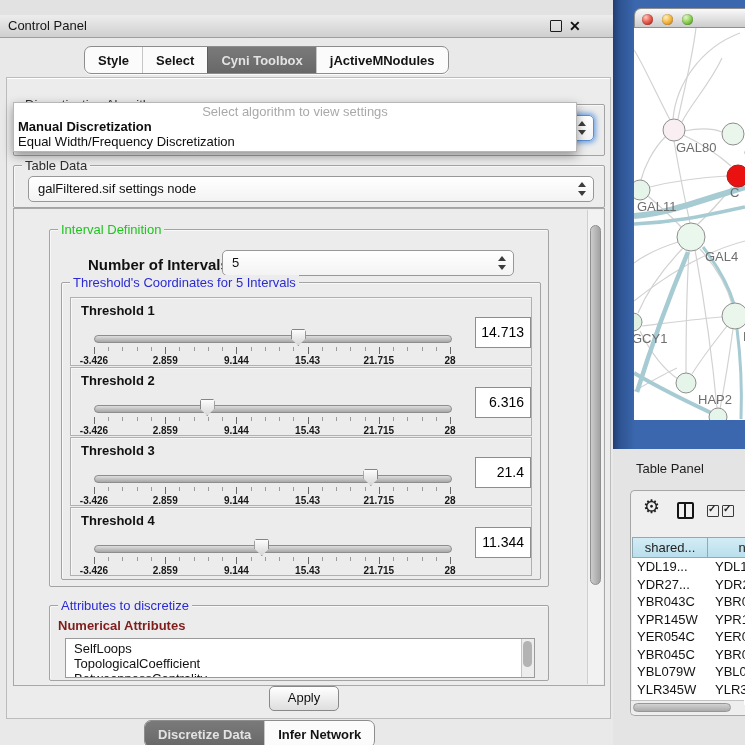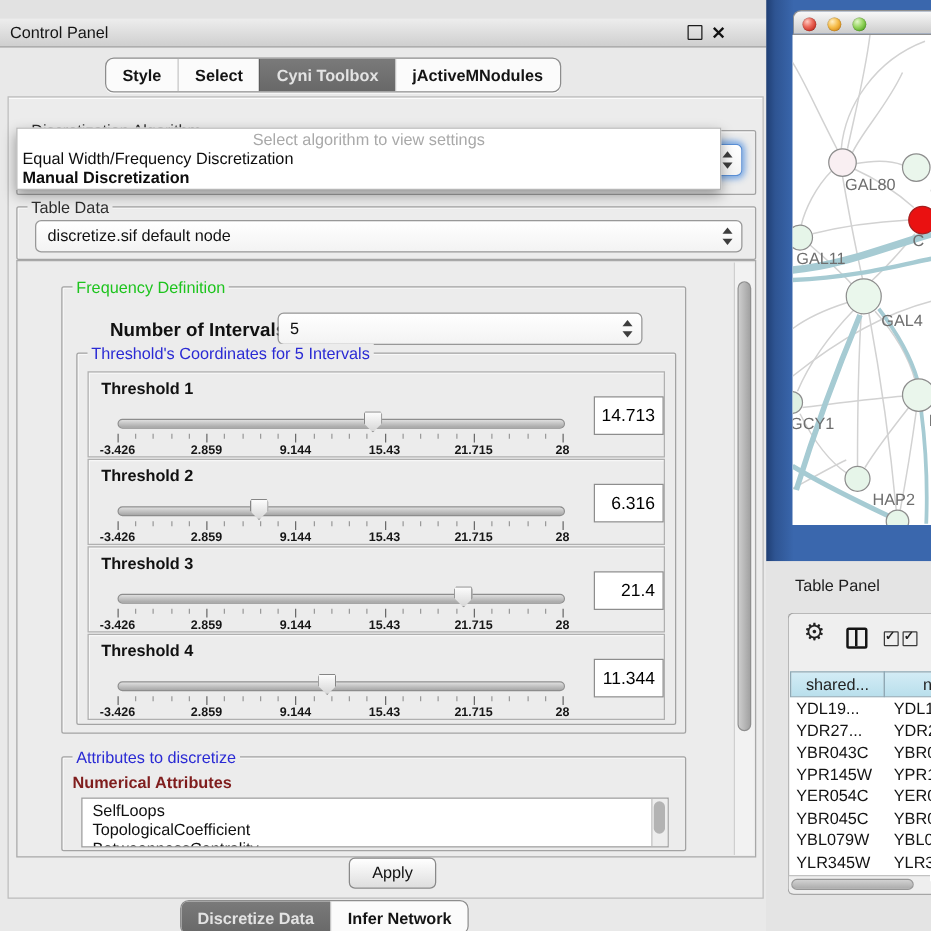--- a/index.html
+++ b/index.html
@@ -56,21 +56,21 @@
   .ticklabels{position:absolute;top:29px;left:0;width:100%;height:11px;}
   .ticklabels span{position:absolute;transform:translateX(-50%);font-size:10px;font-weight:bold;color:#161616;white-space:nowrap;}
   .t-value{position:absolute;left:404px;top:19px;width:48px;height:29px;background:#fff;border:1px solid #8d8d8d;font-size:14px;color:#000;text-align:right;padding-right:6px;line-height:29px;}
 
   #attr-list{position:absolute;left:15px;top:32px;width:470px;height:40px;background:#fff;border:1px solid #9a9a9a;overflow:hidden;box-sizing:border-box;}
   #attr-list .item{font-size:13px;color:#111;line-height:15px;padding-left:8px;}
   #attr-list .item:first-child{padding-top:2px;}
   #list-scroll{position:absolute;right:0;top:0;width:12px;height:100%;background:#ededed;border-left:1px solid #c4c4c4;}
   #list-scroll .thumb{position:absolute;left:1px;top:2px;width:9px;height:26px;background:#b3b3b3;border-radius:5px;}
 
-  #apply-btn{position:absolute;left:272px;top:608px;width:68px;height:23px;background:linear-gradient(#ffffff,#dedede);border:1px solid #898989;border-radius:5px;font-size:13px;color:#111;text-align:center;line-height:22px;}
+  #apply-btn{position:absolute;left:262px;top:608px;width:68px;height:23px;background:linear-gradient(#ffffff,#dedede);border:1px solid #898989;border-radius:5px;font-size:13px;color:#111;text-align:center;line-height:22px;}
 
   
   #desktop{position:absolute;left:613px;top:0;width:132px;height:449px;background:linear-gradient(90deg,#203f74 0px,#2e5492 7px,#3a67ad 22px);}
   #mac-window{position:absolute;left:21px;top:8px;width:111px;height:412px;}
   #mac-titlebar{position:absolute;left:0;top:0;width:111px;height:20px;background:linear-gradient(#f9f9f9,#cccccc);border:1px solid #8f8f8f;border-right:none;border-top-left-radius:7px;box-sizing:border-box;}
   .light{position:absolute;top:4.5px;width:11px;height:11px;border-radius:50%;box-shadow:inset 0 0 1px rgba(0,0,0,.5);}
   #light-red{left:7px;background:radial-gradient(circle at 35% 30%,#ffc9c1,#ec6a5c 40%,#cf3a2f 70%,#8c1d13);}
   #light-yellow{left:27px;background:radial-gradient(circle at 35% 30%,#ffeec2,#f6bc48 45%,#dd9320 75%,#9a5f0a);}
   #light-green{left:47px;background:radial-gradient(circle at 35% 30%,#e2f7c8,#93d45c 45%,#5fae2d 75%,#2f6d12);}
   #net-canvas{position:absolute;left:0;top:20px;width:111px;height:392px;background:#fff;overflow:hidden;}
@@ -133,40 +133,40 @@
         <span class="stepper">
             <i class="up"></i>
             <i class="down"></i>
           </span>
       </div>
     </div>
 
     <div id="algo-popup">
       <div class="hint">Select algorithm to view settings</div>
       <div id="popup-options">
+          <div class="opt first">Manual Discretization</div>
           <div class="opt">Equal Width/Frequency Discretization</div>
-          <div class="opt first">Manual Discretization</div>
         </div>
     </div>
 
     <div class="group" style="left:6px;top:87px;width:590px;height:41px;">
       <span class="group-label">Table Data</span>
       <div class="combo" style="left:14px;top:10px;width:566px;height:26px;">
-        <span>discretize.sif default node</span>
+        <span>galFiltered.sif settings node</span>
         <span class="stepper">
             <i class="up"></i>
             <i class="down"></i>
           </span>
       </div>
     </div>
 
     <div id="scrollpane">
 
       <div class="group" style="left:35px;top:20px;width:498px;height:356px;">
-        <span class="group-label green">Frequency Definition</span>
+        <span class="group-label green">Interval Definition</span>
 
         <span style="position:absolute;left:38px;top:26px;font-size:15px;font-weight:bold;color:#111;">Number of Intervals</span>
         <div class="combo" style="left:172px;top:20px;width:292px;height:26px;">
           <span>5</span>
           <span class="stepper">
               <i class="up"></i>
               <i class="down"></i>
             </span>
         </div>
 

